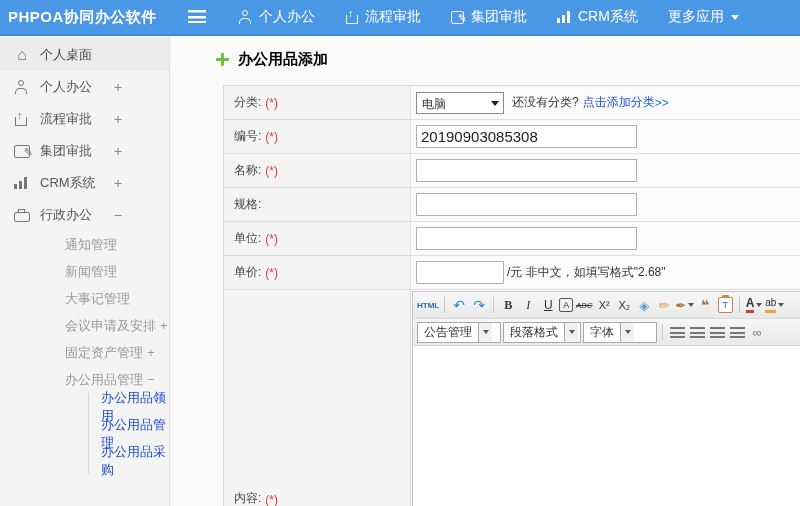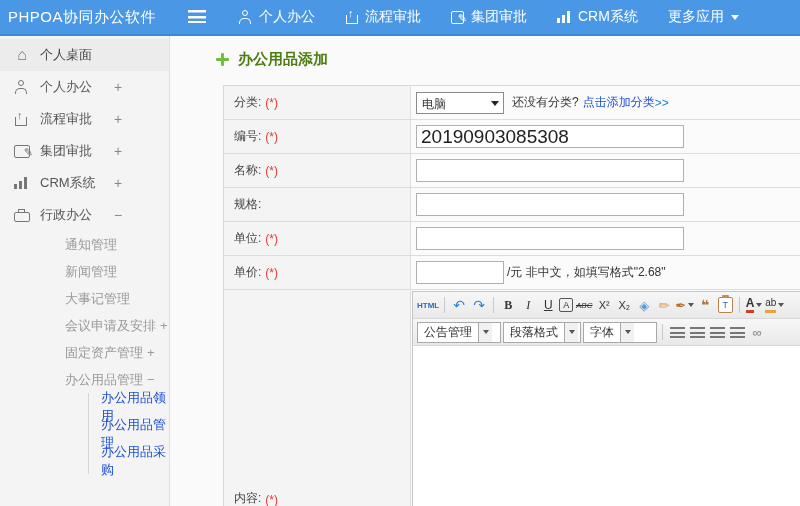--- a/index.html
+++ b/index.html
@@ -5,21 +5,21 @@
   * { margin:0; padding:0; box-sizing:border-box; }
   html,body { width:800px; height:506px; }
   body {
     position:relative; overflow:hidden; background:#fafafa;
     font-family:"Liberation Sans","DejaVu Sans",sans-serif; font-size:13px; color:#333;
   }
   
   .topbar { position:absolute; left:0; top:0; width:800px; height:36px;
     background:#4a97e5; border-bottom:2px solid #3e88d5; color:#fff; }
   .logo { position:absolute; left:8px; top:0; height:46px; line-height:34px;
-    font-size:15px; font-weight:normal; letter-spacing:.5px; }
+    font-size:15px; font-weight:bold; letter-spacing:.5px; }
   .hamburger { position:absolute; left:188px; top:10px; width:20px; height:14px; cursor:pointer; }
   .i-bars { display:block; width:18px; height:13px;
     background:linear-gradient(#fff,#fff) 0 0/18px 2.5px no-repeat,
                linear-gradient(#fff,#fff) 0 5.5px/18px 2.5px no-repeat,
                linear-gradient(#fff,#fff) 0 11px/18px 2.5px no-repeat; }
   .topnav { position:absolute; left:238px; top:0; height:34px; display:flex; align-items:center; gap:30px; }
   .topnav-item { display:flex; align-items:center; gap:7px; color:#fff; font-size:14px; cursor:pointer; white-space:nowrap; }
   
   .ic { display:inline-flex; align-items:center; justify-content:center; }
   .i-person { position:relative; width:14px; height:14px; }
@@ -54,31 +54,31 @@
   .sub-item { height:27px; display:flex; align-items:center; padding-left:65px; color:#999; cursor:pointer; }
   .sub-expand { color:#999; margin-left:4px; }
   .subsub-list { margin-left:88px; border-left:1px solid #d5d5d5; }
   .subsub-item { height:27px; display:flex; align-items:center; padding-left:12px; color:#1d4ed8; cursor:pointer; }
   
   .main { position:absolute; left:170px; top:36px; width:630px; height:470px; background:#fafafa; }
   .title-row { position:absolute; left:46px; top:14px; display:flex; align-items:center; gap:9px; }
   .i-plus { position:relative; width:13px; height:13px; }
   .i-plus::before { content:""; position:absolute; left:5px; top:0; width:3px; height:13px; background:#6fc13c; border-radius:1px; }
   .i-plus::after  { content:""; position:absolute; left:0; top:5px; width:13px; height:3px; background:#6fc13c; border-radius:1px; }
-  .page-title { font-size:15px; font-weight:bold; color:#4d7c0f; }
+  .page-title { font-size:15px; font-weight:bold; color:#000000; }
   
   .form { position:absolute; left:53px; top:49px; width:590px; border:1px solid #d9d9d9; background:#fbfbfb; }
   .frow { display:flex; height:34px; border-bottom:1px solid #ddd; }
   .frow:last-child { border-bottom:none; }
   .fl { width:187px; background:#f4f4f4; border-right:1px solid #ddd; padding-left:10px;
         display:flex; align-items:center; gap:4px; font-size:12px; color:#444; }
   .fv { flex:1; background:#fbfbfb; display:flex; align-items:center; padding-left:5px; font-size:12px; }
   .req { color:#e23b3b; }
-  .tinput { height:23px; width:268px; border:1px solid #b0b0b0; background:#fff; padding:0 4px;
-        font-family:inherit; font-size:19px; color:#222; }
+  .tinput { height:23px; width:221px; border:1px solid #b0b0b0; background:#fff; padding:0 4px;
+        font-family:inherit; font-size:15px; color:#222; }
   .tinput.small { width:88px; font-size:13px; }
   .fakesel { position:relative; width:88px; height:22px; border:1px solid #8a8a8a; background:#fff;
         display:flex; align-items:flex-end; padding:0 16px 0 5px; font-size:12px; cursor:pointer; }
   .fakesel .sel-caret { position:absolute; right:4px; top:8px; width:0; height:0;
         border-left:4px solid transparent; border-right:4px solid transparent; border-top:5px solid #222; }
   .hint { margin-left:8px; color:#333; }
   .hint-link { color:#1d4ed8; cursor:pointer; }
   .hint-arrow { color:#1b7fd0; cursor:pointer; }
   .suffix { margin-left:3px; color:#333; }
   

